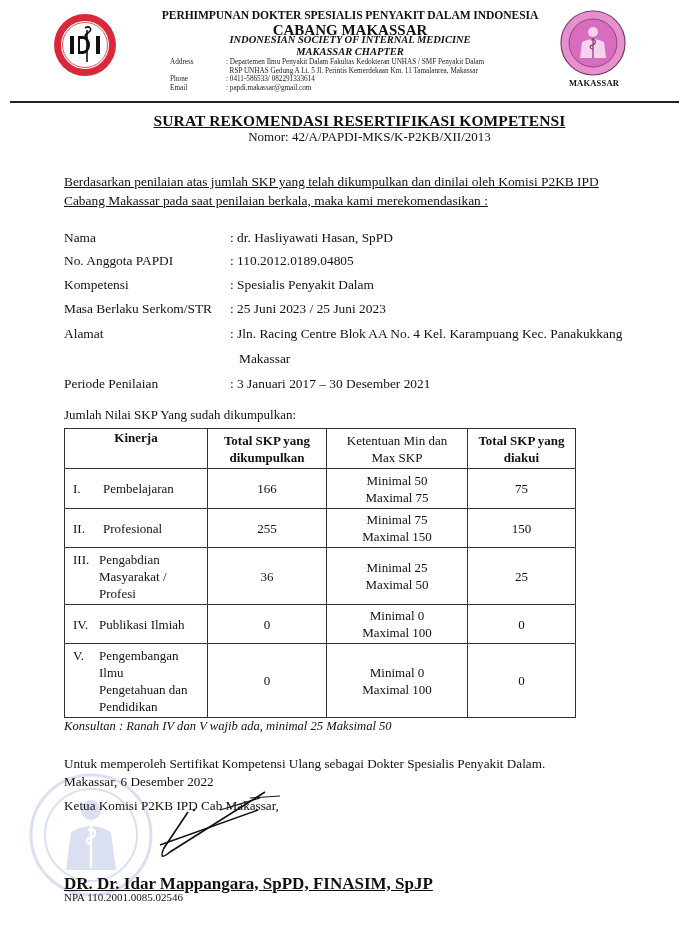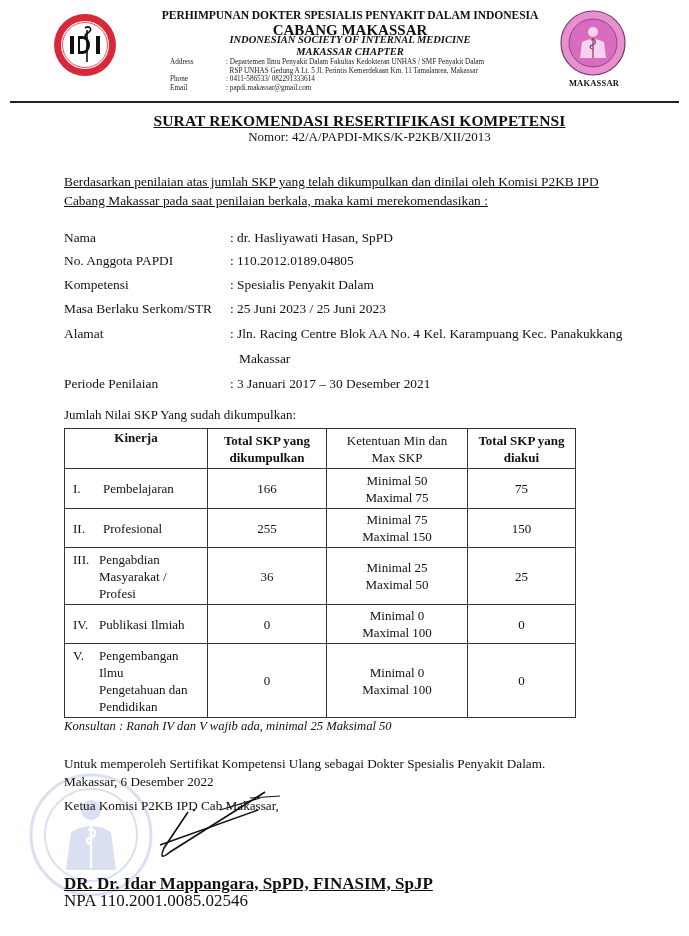--- a/index.html
+++ b/index.html
@@ -54,21 +54,21 @@
   .kin .num { width: 30px; flex: none; }
   .kin .num.wide { width: 26px; }
   .konsultan { left: 64px; top: 719px; font-size: 12.6px; font-style: italic; }
 
   .closing { left: 64px; top: 756px; font-size: 13.2px; }
   .date { left: 64px; top: 774px; font-size: 13.2px; }
   .ketua { left: 64px; top: 798px; font-size: 13.2px; }
   .stamp { left: 26px; top: 770px; width: 130px; height: 130px; opacity: 0.28; }
   .signature { left: 150px; top: 790px; width: 130px; height: 75px; }
   .signer { left: 64px; top: 874px; font-size: 17px; font-weight: bold; text-decoration: underline; }
-  .npa { left: 64px; top: 891px; font-size: 17px; }
+  .npa { left: 64px; top: 891px; font-size: 11px; }
 </style>
 </head>
 <body>
 
 <div class="abs logo-left">
   <svg width="66" height="66" viewBox="0 0 66 66">
     <circle cx="33" cy="33" r="31" fill="#d9283a"></circle>
     <circle cx="33" cy="33" r="24" fill="#ffffff"></circle>
     <circle cx="33" cy="33" r="22.5" fill="none" stroke="#d9283a" stroke-width="0.8"></circle>
     <rect x="18" y="24" width="4" height="18" fill="#111"></rect>

